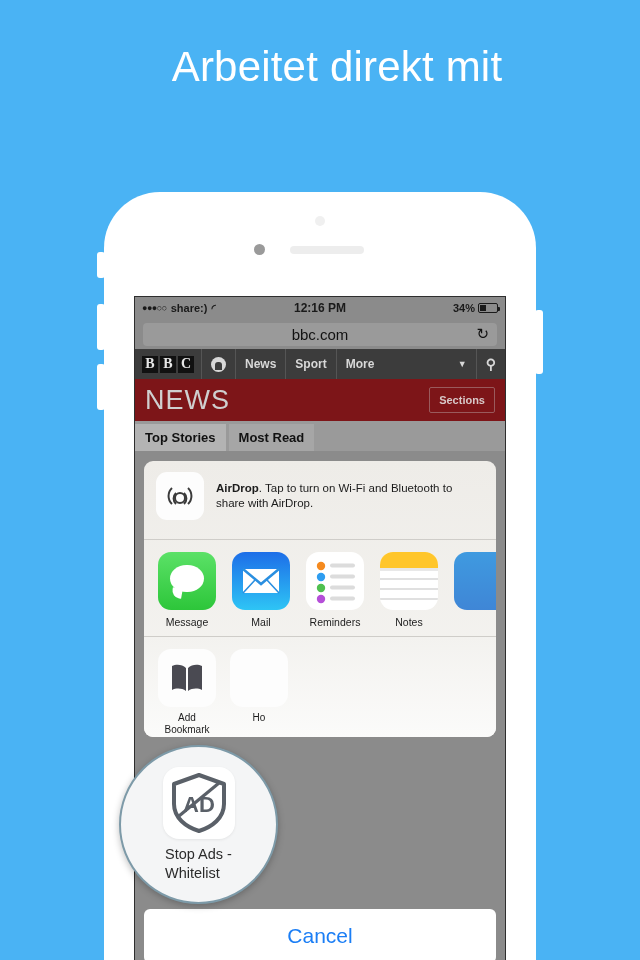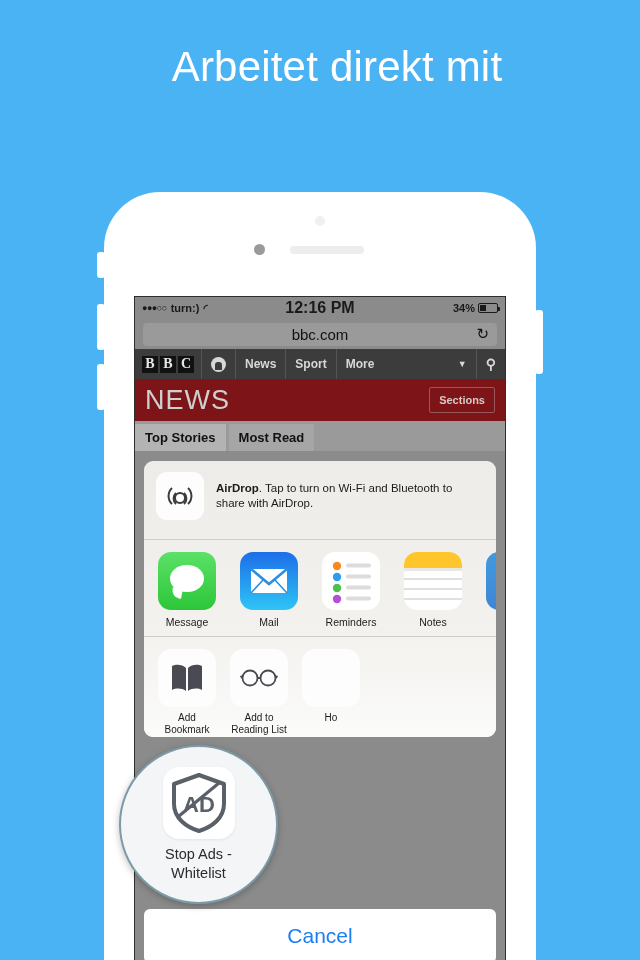--- a/index.html
+++ b/index.html
@@ -45,21 +45,21 @@
   }
 
   
   .statusbar{
     position:relative;height:22px;background:#8b8b8b;
     display:flex;align-items:center;color:#1a1a1a;
     font-size:11px;font-weight:bold;padding:0 7px;box-sizing:border-box;
   }
   .sb-left{display:flex;align-items:center;gap:4px;flex:1;}
   .dots{letter-spacing:-0.5px;font-size:9px;}
-  .sb-center{position:absolute;left:0;right:0;text-align:center;font-size:16px;}
+  .sb-center{position:absolute;left:0;right:0;text-align:center;font-size:12px;}
   .sb-right{display:flex;align-items:center;gap:3px;margin-left:auto;z-index:2;}
   .batt{width:20px;height:10px;border:1.3px solid #1a1a1a;border-radius:2px;position:relative;box-sizing:border-box;padding:1px;}
   .batt i{display:block;height:100%;width:40%;background:#1a1a1a;}
   .batt:after{content:"";position:absolute;right:-3px;top:3px;width:2px;height:4px;background:#1a1a1a;border-radius:0 1px 1px 0;}
   .wifi{font-size:11px;}
 
   
   .urlbar{height:30px;background:#8b8b8b;display:flex;align-items:center;justify-content:center;padding:0 8px;box-sizing:border-box;}
   .urlfield{
     flex:1;height:23px;background:#9a9a9a;border-radius:4px;
@@ -98,21 +98,21 @@
     position:absolute;left:9px;right:9px;top:164px;
     background:linear-gradient(#eeece8,#f6f5f2);
     border-radius:9px;overflow:hidden;
   }
   .airdrop{display:flex;align-items:center;padding:14px 12px 22px 12px;gap:12px;height:78px;box-sizing:border-box;}
   .ad-icon{width:48px;height:48px;border-radius:11px;background:#fdfdfd;display:flex;align-items:center;justify-content:center;flex-shrink:0;}
   .ad-text{font-size:11.5px;line-height:15px;color:#1c1c1c;}
   .ad-text b{font-weight:bold;}
   .divider{height:1px;background:#cfcdc9;}
 
-  .approw{display:flex;gap:24px;padding:12px 9px 10px 14px;box-sizing:border-box;height:96px;overflow:hidden;}
+  .approw{display:flex;gap:16px;padding:12px 9px 10px 14px;box-sizing:border-box;height:96px;overflow:hidden;}
   .appitem{width:58px;flex-shrink:0;text-align:center;}
   .appicon{width:58px;height:58px;border-radius:13px;overflow:hidden;position:relative;}
   .applabel{font-size:10.5px;color:#1c1c1c;margin-top:6px;}
 
   .ic-message{background:linear-gradient(#5be167,#2dc63a);}
   .ic-message:after{content:"";position:absolute;left:12px;top:13px;width:34px;height:27px;background:#fff;border-radius:17px/14px;}
   .ic-message .tail{position:absolute;left:14px;top:36px;width:10px;height:10px;background:#fff;border-radius:0 0 0 8px;transform:rotate(10deg);}
   .ic-mail{background:linear-gradient(#1d6ee8,#2ec5f5);display:flex;align-items:center;justify-content:center;}
   .ic-reminders{background:#fff;}
   .ic-notes{background:#fff;}
@@ -129,21 +129,21 @@
   
   .magnifier{
     position:absolute;left:119px;top:745px;width:155px;height:155px;
     border-radius:50%;background:#f4f5f6;
     border:2px solid #7d9aa8;
     box-shadow:0 2px 7px rgba(0,0,0,0.25);
     display:flex;flex-direction:column;align-items:center;justify-content:center;
     overflow:hidden;
   }
   .mag-icon{width:72px;height:72px;border-radius:16px;background:#fff;display:flex;align-items:center;justify-content:center;box-shadow:0 1px 3px rgba(0,0,0,0.07);}
-  .mag-label{font-size:14.5px;color:#2b2b2b;line-height:19px;text-align:center;margin-top:6px;}
+  .mag-label{font-size:14.5px;color:#2b2b2b;line-height:19px;text-align:left;margin-top:6px;}
 </style>
 </head>
 <body>
 
 <div class="headline">
   <span class="l1">Arbeitet direkt mit</span>
 </div>
 
 <div class="phone">
   <div class="btn-side btn-mute"></div>
@@ -152,21 +152,21 @@
   <div class="btn-side btn-power"></div>
   <div class="sensor"></div>
   <div class="camera"></div>
   <div class="speaker"></div>
 
   <div class="screen">
 
     <div class="statusbar">
       <div class="sb-left">
         <span class="dots">●●●○○</span>
-        <span>turn:)</span>
+        <span>share:)</span>
         <span class="wifi">◜</span>
       </div>
       <div class="sb-center">12:16 PM</div>
       <div class="sb-right">
         <span>34%</span>
         <span class="batt">
             <i></i>
           </span>
       </div>
     </div>
@@ -287,30 +287,20 @@
         <div class="actitem">
           <div class="acticon">
             <svg width="34" height="30" viewBox="0 0 34 30">
                 <path d="M16 5 C12 1 6 1 2 3 L2 27 C6 25 12 25 16 28 Z" fill="#4a4a52"></path>
                 <path d="M18 5 C22 1 28 1 32 3 L32 27 C28 25 22 25 18 28 Z" fill="#4a4a52"></path>
               </svg>
           </div>
           <div class="actlabel">Add Bookmark</div>
         </div>
         <div class="actitem">
-          <div class="acticon">
-            <svg width="38" height="20" viewBox="0 0 38 20">
-                <circle cx="10" cy="10" r="7.5" fill="none" stroke="#4a4a52" stroke-width="1.8"></circle>
-                <circle cx="28" cy="10" r="7.5" fill="none" stroke="#4a4a52" stroke-width="1.8"></circle>
-                <path d="M17.5 10 L20.5 10 M2.5 10 L0.5 8 M35.5 10 L37.5 8" stroke="#4a4a52" stroke-width="1.8" fill="none"></path>
-              </svg>
-          </div>
-          <div class="actlabel">Add to Reading List</div>
-        </div>
-        <div class="actitem">
           <div class="acticon"></div>
           <div class="actlabel">Ho</div>
         </div>
       </div>
 
     </div>
 
     <div class="cancelwrap">
       <span class="cancel">Cancel</span>
     </div>

